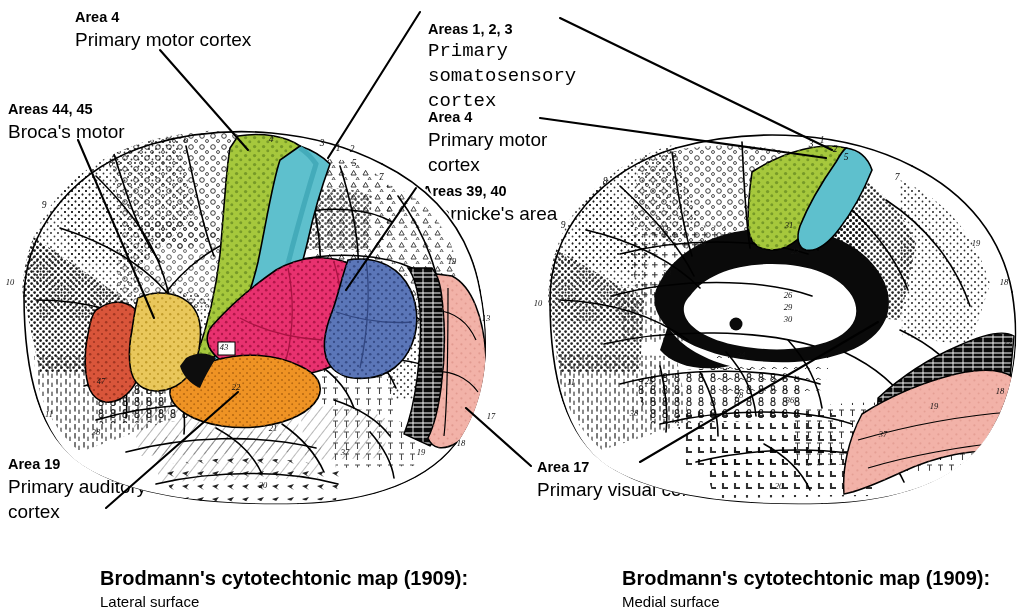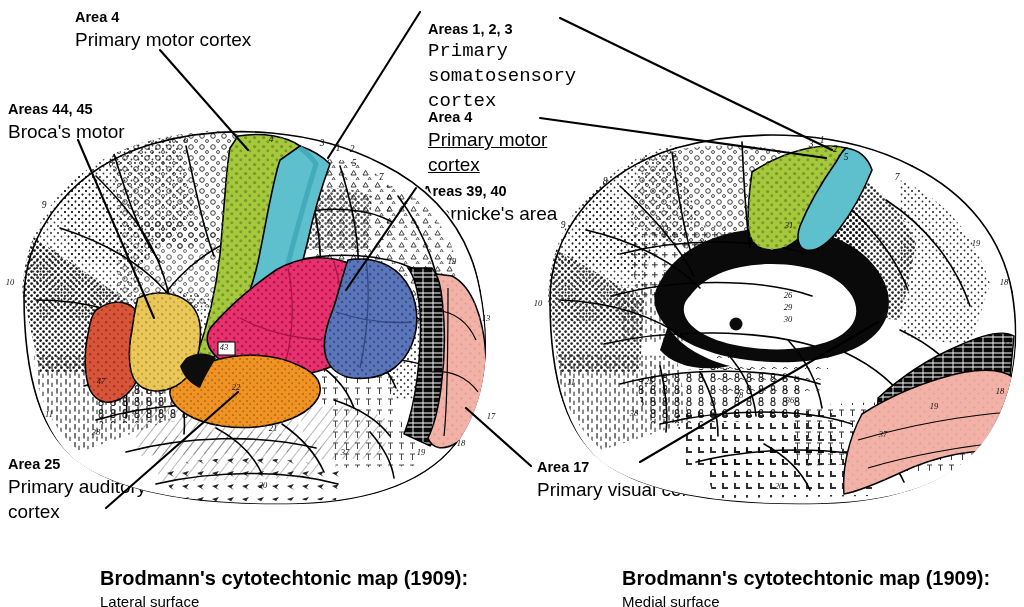--- a/index.html
+++ b/index.html
@@ -37,31 +37,31 @@
 
   <div class="callout" style="left:428px;top:20px;">
     <div class="ttl">Areas 1, 2, 3</div>
     <div class="sub wrap" style="white-space:pre-line;font-family:Liberation Mono, monospace;">Primary
 somatosensory
 cortex</div>
   </div>
 
   <div class="callout" style="left:428px;top:108px;">
     <div class="ttl">Area 4</div>
-    <div class="sub wrap" style="white-space:pre-line;text-decoration:underline;">Primary motor
+    <div class="sub wrap" style="white-space:pre-line;">Primary motor
 cortex</div>
   </div>
 
   <div class="callout" style="left:422px;top:182px;">
     <div class="ttl">Areas 39, 40</div>
     <div class="sub">Wernicke's area</div>
   </div>
 
   <div class="callout" style="left:8px;top:455px;">
-    <div class="ttl">Area 25</div>
+    <div class="ttl">Area 19</div>
     <div class="sub wrap" style="white-space:pre-line;">Primary auditory
 cortex</div>
   </div>
 
   <div class="callout" style="left:537px;top:458px;">
     <div class="ttl">Area 17</div>
     <div class="sub">Primary visual cortex</div>
   </div>
 
   <div class="caption" style="left:100px;top:565px;">

